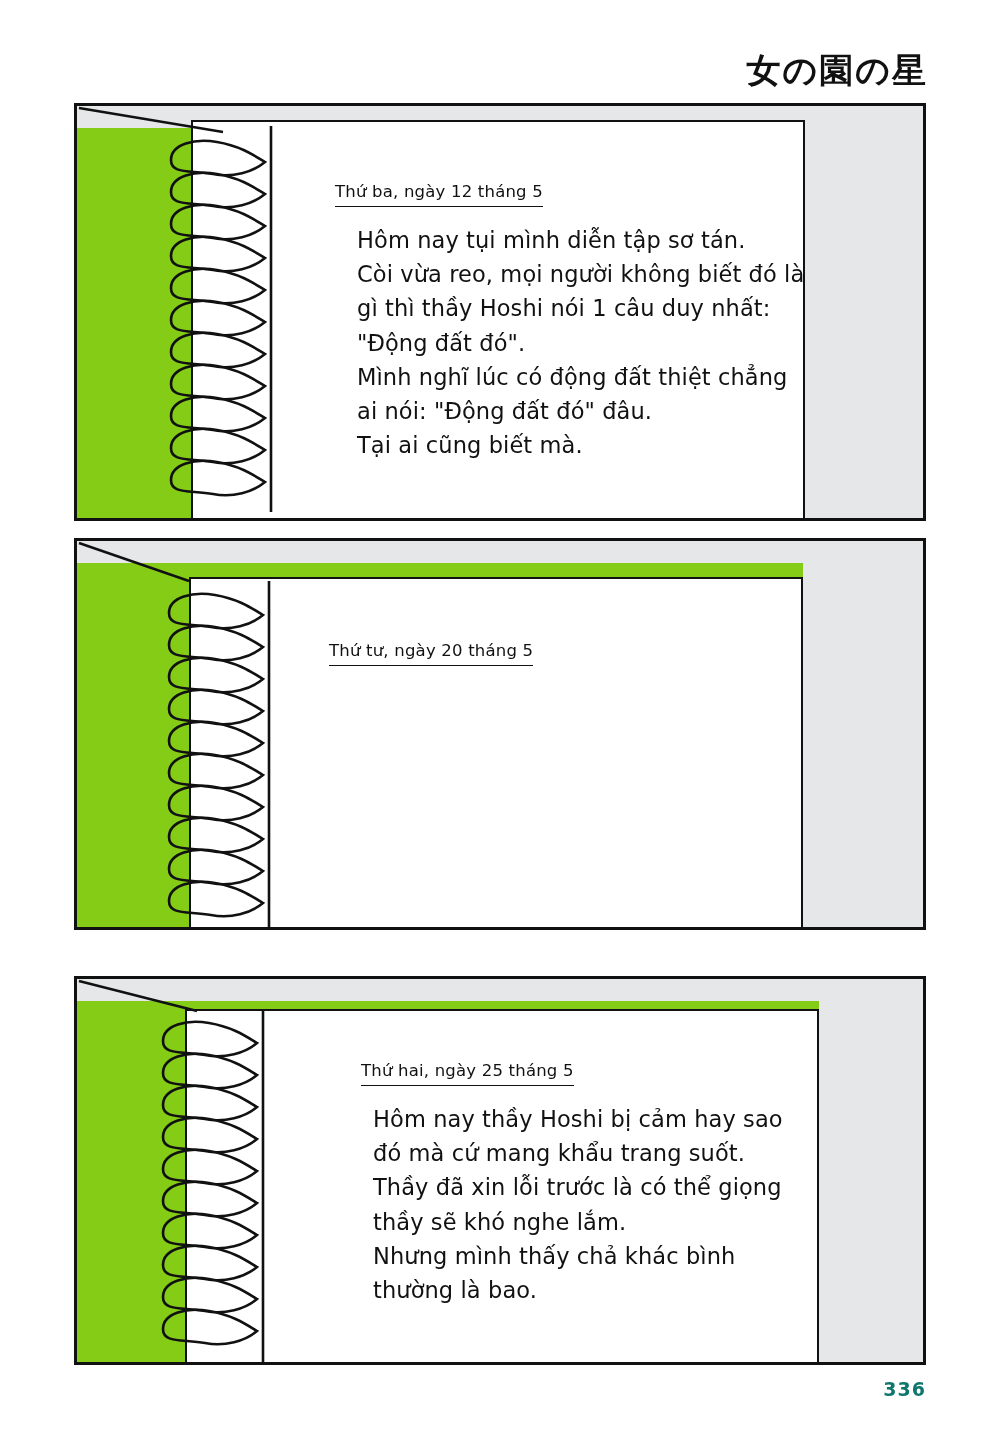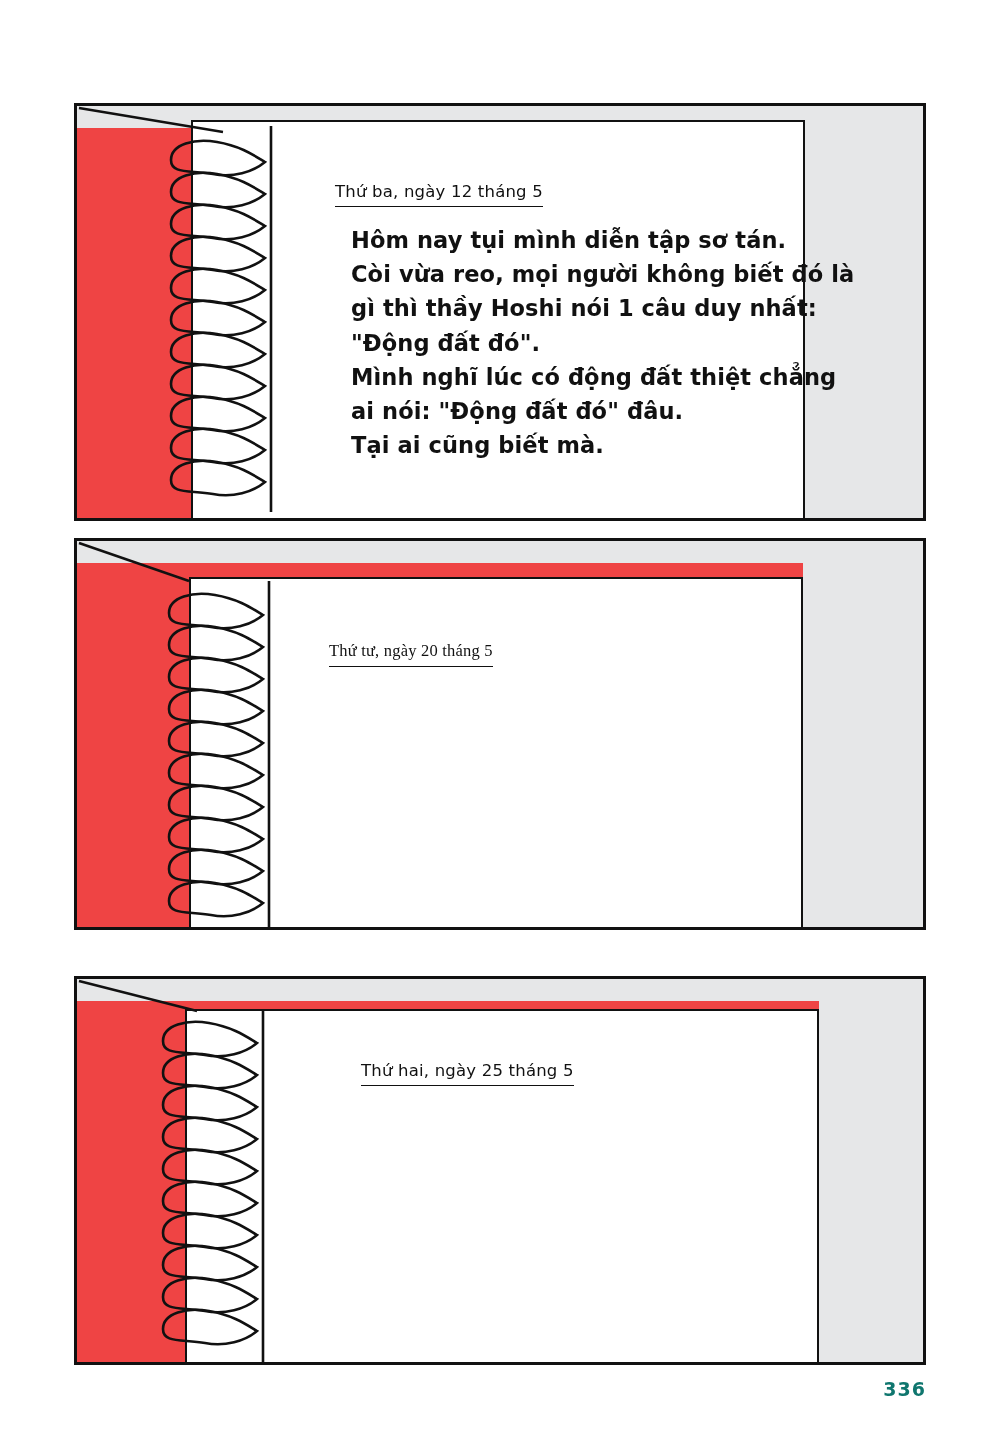--- a/index.html
+++ b/index.html
@@ -42,21 +42,21 @@
     color: #0f766e;
     letter-spacing: 1px;
   }
 
   
   .panel {
     position: absolute;
     left: 74px;
     width: 852px;
     border: 3px solid #111;
-    background: #ef4444;
+    background: #84cc16;
     box-sizing: border-box;
     overflow: hidden;
   }
   #panel-1 { top: 103px;  height: 418px; }
   #panel-2 { top: 538px;  height: 392px; }
   #panel-3 { top: 976px;  height: 389px; }
 
   
   .page-edge {
     position: absolute;
@@ -129,33 +129,34 @@
   }
   .entry-body {
     margin-top: 16px;
     font-size: 22.5px;
     line-height: 1.52;
     white-space: pre-line;
     letter-spacing: 0.1px;
   }
 
   #panel-1 .entry { left: 258px; top: 76px; }
-  #panel-1 .entry-body { margin-left: 16px; font-weight: bold; }
-
-  #panel-2 .entry { left: 252px; top: 100px; font-family: Liberation Serif, serif; }
+  #panel-1 .entry-body { margin-left: 22px; }
+
+  #panel-2 .entry { left: 252px; top: 100px; }
   #panel-2 .entry-body { margin-left: 32px; }
 
   #panel-3 .entry { left: 284px; top: 82px; }
   #panel-3 .entry-body { margin-left: 12px; }
 </style>
 </head>
 <body>
 
 <div class="page">
 
+  <div class="manga-title">女の園の星</div>
 
   <div class="panel" id="panel-1">
     <div class="top-band"></div>
     <div class="page-edge"></div>
     <div class="sheet"></div>
 
     <div class="corner-flap">
       <svg width="150" height="30" viewBox="0 0 150 30">
         <path d="M2,2 L146,26" stroke="#111" stroke-width="2.4" fill="none"></path>
       </svg>
@@ -250,18 +251,24 @@
           <path d="M16,228 C16,212 40,206 62,210 C86,214 100,224 110,230 C98,240 78,246 58,242 C34,238 16,242 16,228 Z"></path>
           <path d="M16,260 C16,244 40,238 62,242 C86,246 100,256 110,262 C98,272 78,278 58,274 C34,270 16,274 16,260 Z"></path>
           <path d="M16,292 C16,276 40,270 62,274 C86,278 100,288 110,294 C98,304 78,310 58,306 C34,302 16,306 16,292 Z"></path>
           <path d="M16,324 C16,308 40,302 62,306 C86,310 100,320 110,326 C98,336 78,342 58,338 C34,334 16,338 16,324 Z"></path>
         </g>
       </svg>
     </div>
 
     <div class="entry">
       <div class="entry-date">Thứ hai, ngày 25 tháng 5</div>
+      <div class="entry-body">Hôm nay thầy Hoshi bị cảm hay sao
+đó mà cứ mang khẩu trang suốt.
+Thầy đã xin lỗi trước là có thể giọng
+thầy sẽ khó nghe lắm.
+Nhưng mình thấy chả khác bình
+thường là bao.</div>
     </div>
   </div>
 
   <div class="page-number">336</div>
 
 </div>
 
 </body></html>

